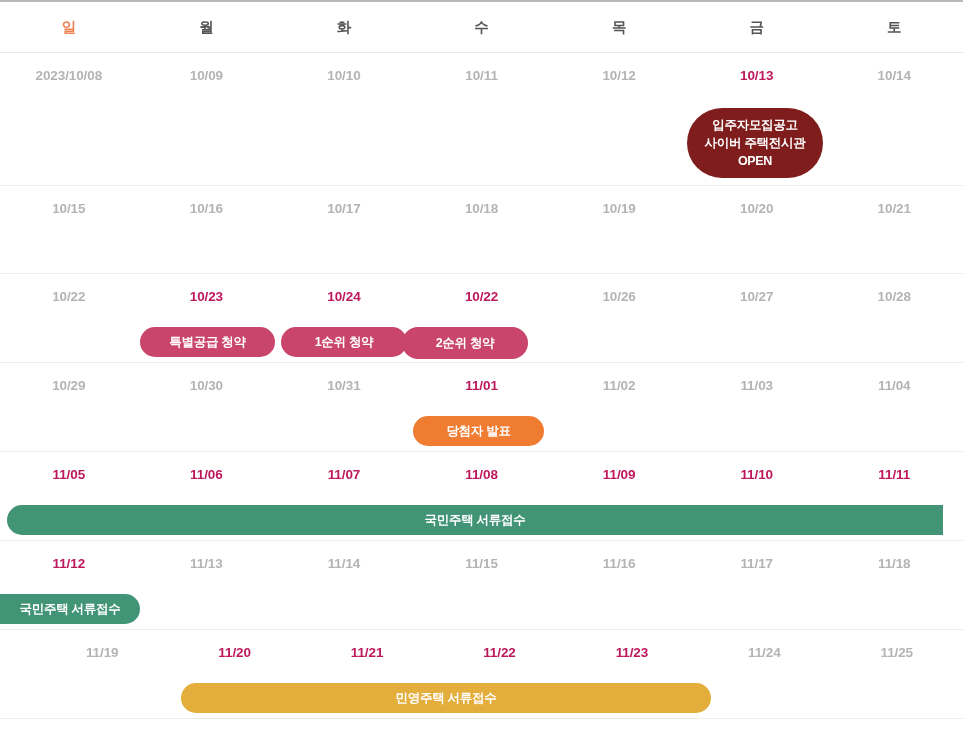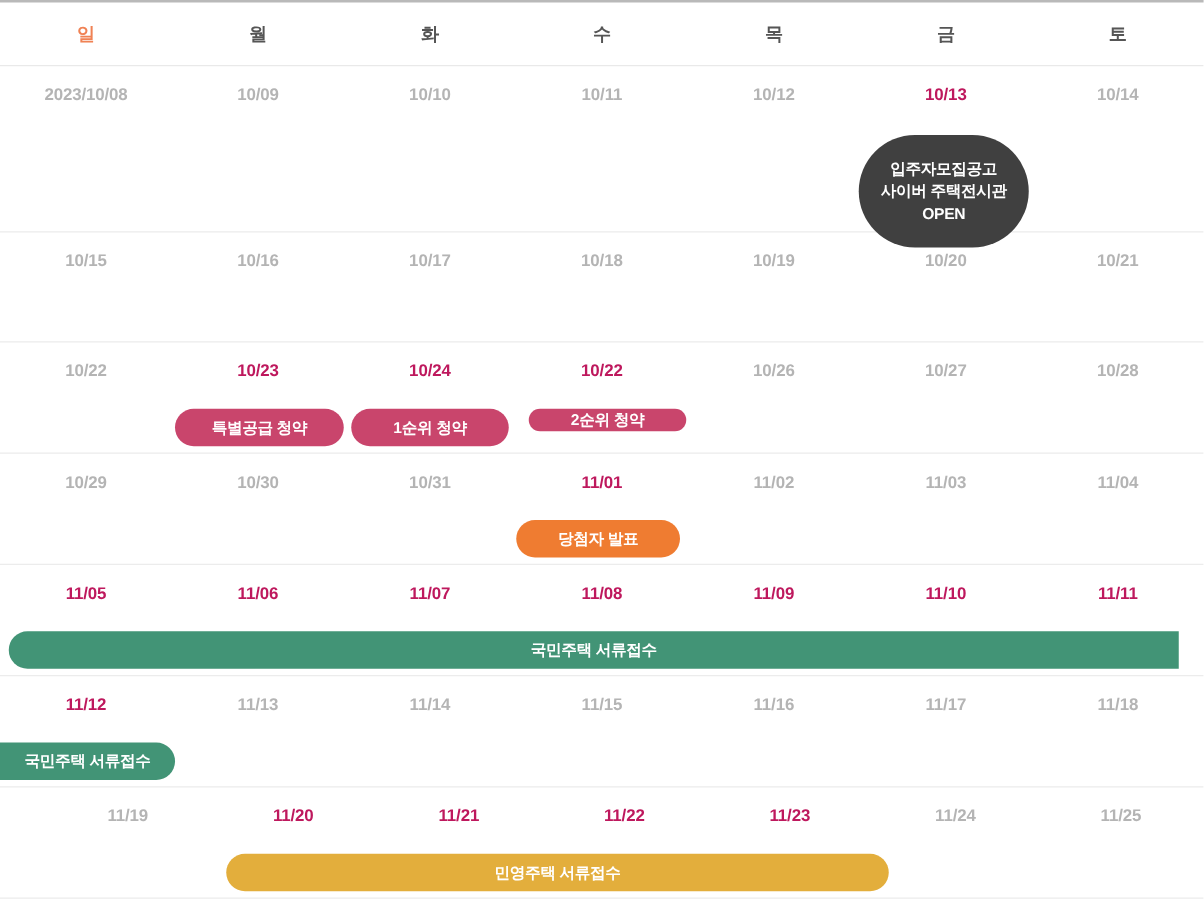--- a/index.html
+++ b/index.html
@@ -117,21 +117,21 @@
         <div class="dates">
           <div class="date-cell">2023/10/08</div>
           <div class="date-cell">10/09</div>
           <div class="date-cell">10/10</div>
           <div class="date-cell">10/11</div>
           <div class="date-cell">10/12</div>
           <div class="date-cell active">10/13</div>
           <div class="date-cell">10/14</div>
         </div>
         <div class="events">
-          <div class="event block cap-both" style="left: 687px; width: 136px; top: 10px; height: 90px; background: #404040;">입주자모집공고
+          <div class="event block cap-both" style="left: 687px; width: 136px; top: 10px; height: 70px; background: #7f1d1d;">입주자모집공고
 사이버 주택전시관
 OPEN</div>
         </div>
       </div>
       <div class="week" style="height: 88px;">
         <div class="dates">
           <div class="date-cell">10/15</div>
           <div class="date-cell">10/16</div>
           <div class="date-cell">10/17</div>
           <div class="date-cell">10/18</div>
@@ -147,21 +147,21 @@
           <div class="date-cell active">10/23</div>
           <div class="date-cell active">10/24</div>
           <div class="date-cell active">10/22</div>
           <div class="date-cell">10/26</div>
           <div class="date-cell">10/27</div>
           <div class="date-cell">10/28</div>
         </div>
         <div class="events">
           <div class="event pill cap-both" style="left: 140px; width: 135px; top: 8px; height: 30px; background: rgb(201, 69, 108);">특별공급 청약</div>
           <div class="event pill cap-both" style="left: 281px; width: 126px; top: 8px; height: 30px; background: rgb(201, 69, 108);">1순위 청약</div>
-          <div class="event pill cap-both" style="left: 423px; width: 126px; top: 8px; height: 18px; background: rgb(201, 69, 108);">2순위 청약</div>
+          <div class="event pill cap-both" style="left: 402px; width: 126px; top: 8px; height: 32px; background: rgb(201, 69, 108);">2순위 청약</div>
         </div>
       </div>
       <div class="week" style="height: 89px;">
         <div class="dates">
           <div class="date-cell">10/29</div>
           <div class="date-cell">10/30</div>
           <div class="date-cell">10/31</div>
           <div class="date-cell active">11/01</div>
           <div class="date-cell">11/02</div>
           <div class="date-cell">11/03</div>

